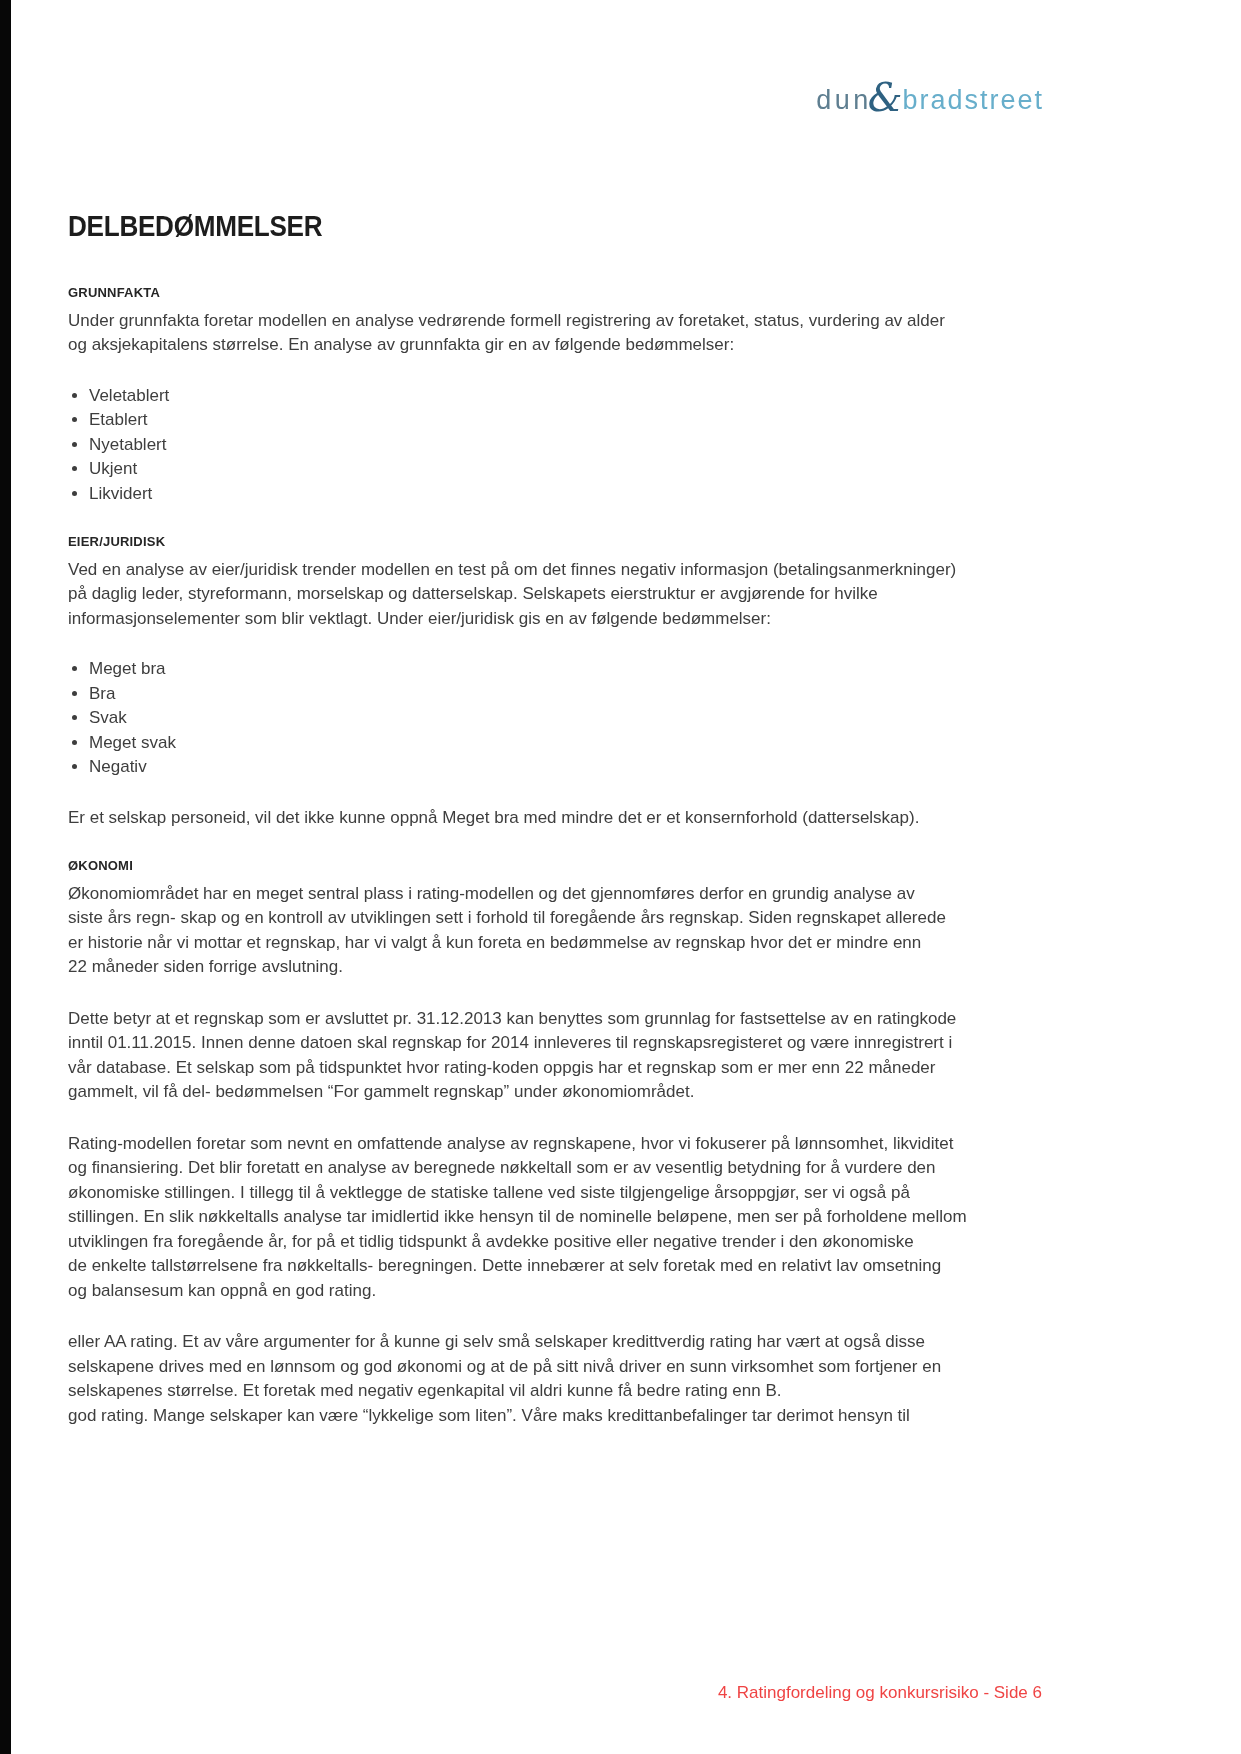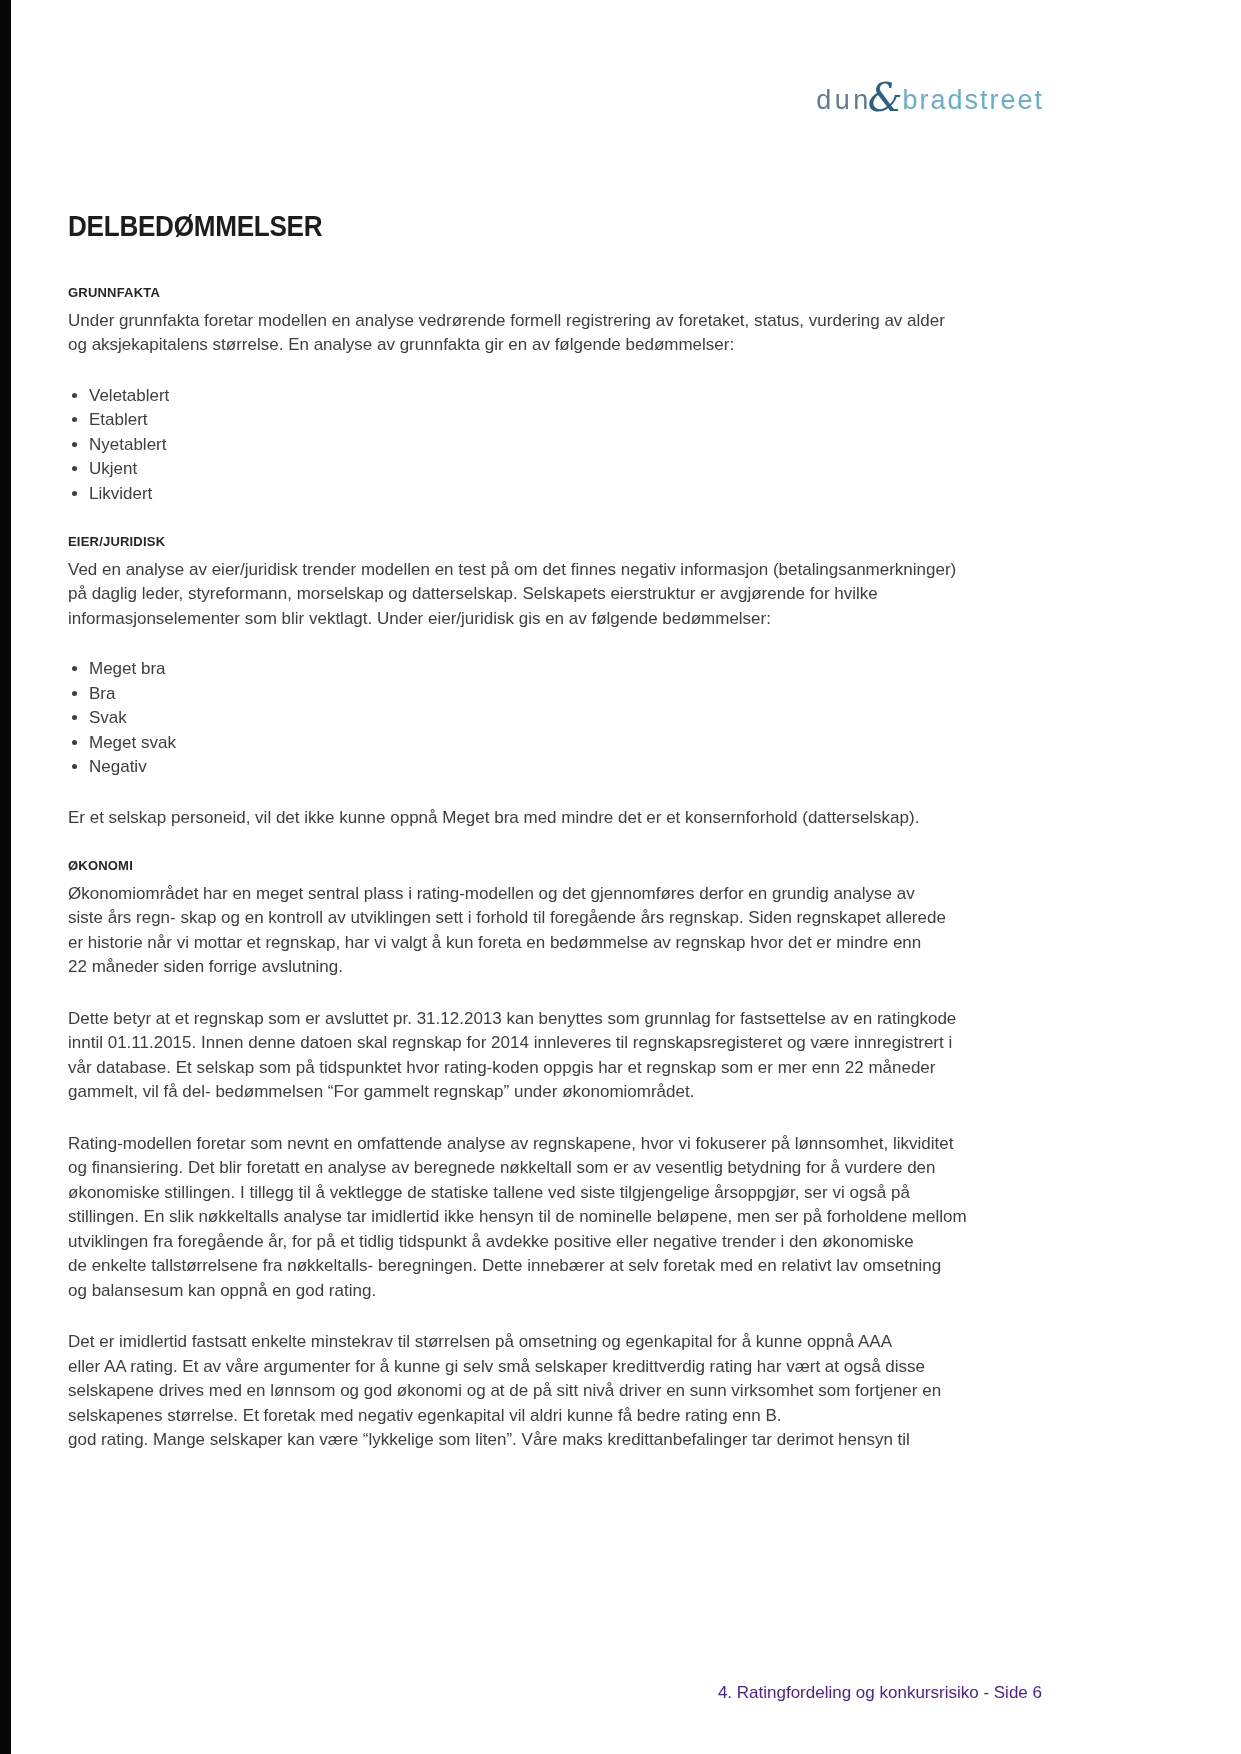--- a/index.html
+++ b/index.html
@@ -91,21 +91,21 @@
     height: 24.5px;
     line-height: 24.5px;
     white-space: nowrap;
   }
   .footer {
     position: absolute;
     top: 1681px;
     right: 178px;
     font-size: 17px;
     line-height: 24px;
-    color: #4c1d95;
+    color: #ef4444;
     white-space: nowrap;
   }
 </style>
 </head>
 <body>
 
 <div class="page">
 
   <div class="edge-bar"></div>
 
@@ -174,21 +174,20 @@
     <div class="line">Rating-modellen foretar som nevnt en omfattende analyse av regnskapene, hvor vi fokuserer på lønnsomhet, likviditet</div>
         <div class="line">og finansiering. Det blir foretatt en analyse av beregnede nøkkeltall som er av vesentlig betydning for å vurdere den</div>
         <div class="line">økonomiske stillingen. I tillegg til å vektlegge de statiske tallene ved siste tilgjengelige årsoppgjør, ser vi også på</div>
         <div class="line">stillingen. En slik nøkkeltalls analyse tar imidlertid ikke hensyn til de nominelle beløpene, men ser på forholdene mellom</div>
         <div class="line">utviklingen fra foregående år, for på et tidlig tidspunkt å avdekke positive eller negative trender i den økonomiske</div>
         <div class="line">de enkelte tallstørrelsene fra nøkkeltalls- beregningen. Dette innebærer at selv foretak med en relativt lav omsetning</div>
         <div class="line">og balansesum kan oppnå en god rating.</div>
       </div>
     <div class="para">
 
-    <div class="line">Det er imidlertid fastsatt enkelte minstekrav til størrelsen på omsetning og egenkapital for å kunne oppnå AAA</div>
         <div class="line">eller AA rating. Et av våre argumenter for å kunne gi selv små selskaper kredittverdig rating har vært at også disse</div>
         <div class="line">selskapene drives med en lønnsom og god økonomi og at de på sitt nivå driver en sunn virksomhet som fortjener en</div>
         <div class="line">selskapenes størrelse. Et foretak med negativ egenkapital vil aldri kunne få bedre rating enn B.</div>
         <div class="line">god rating. Mange selskaper kan være “lykkelige som liten”. Våre maks kredittanbefalinger tar derimot hensyn til</div>
       </div>
 
   </div>
 
   <div class="footer">4. Ratingfordeling og konkursrisiko - Side 6</div>
 

